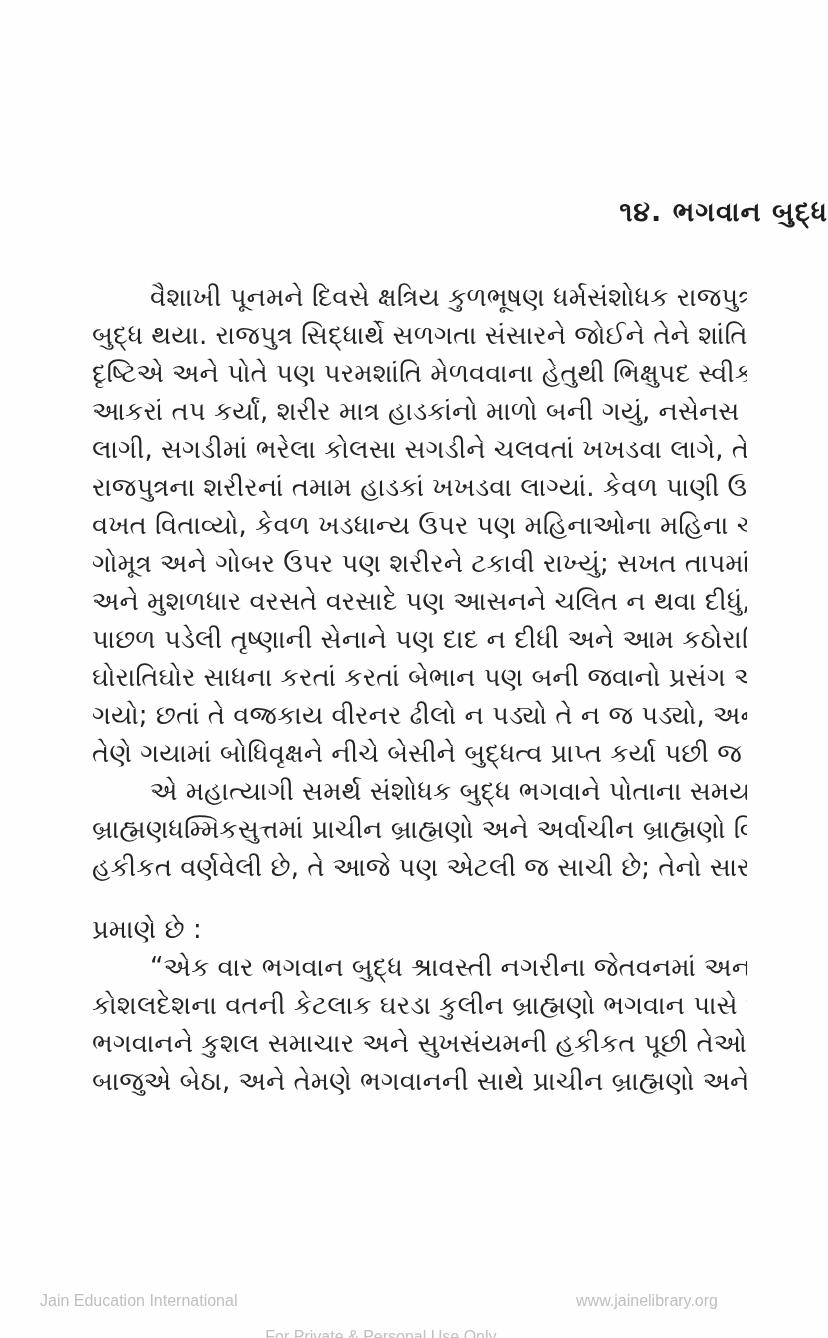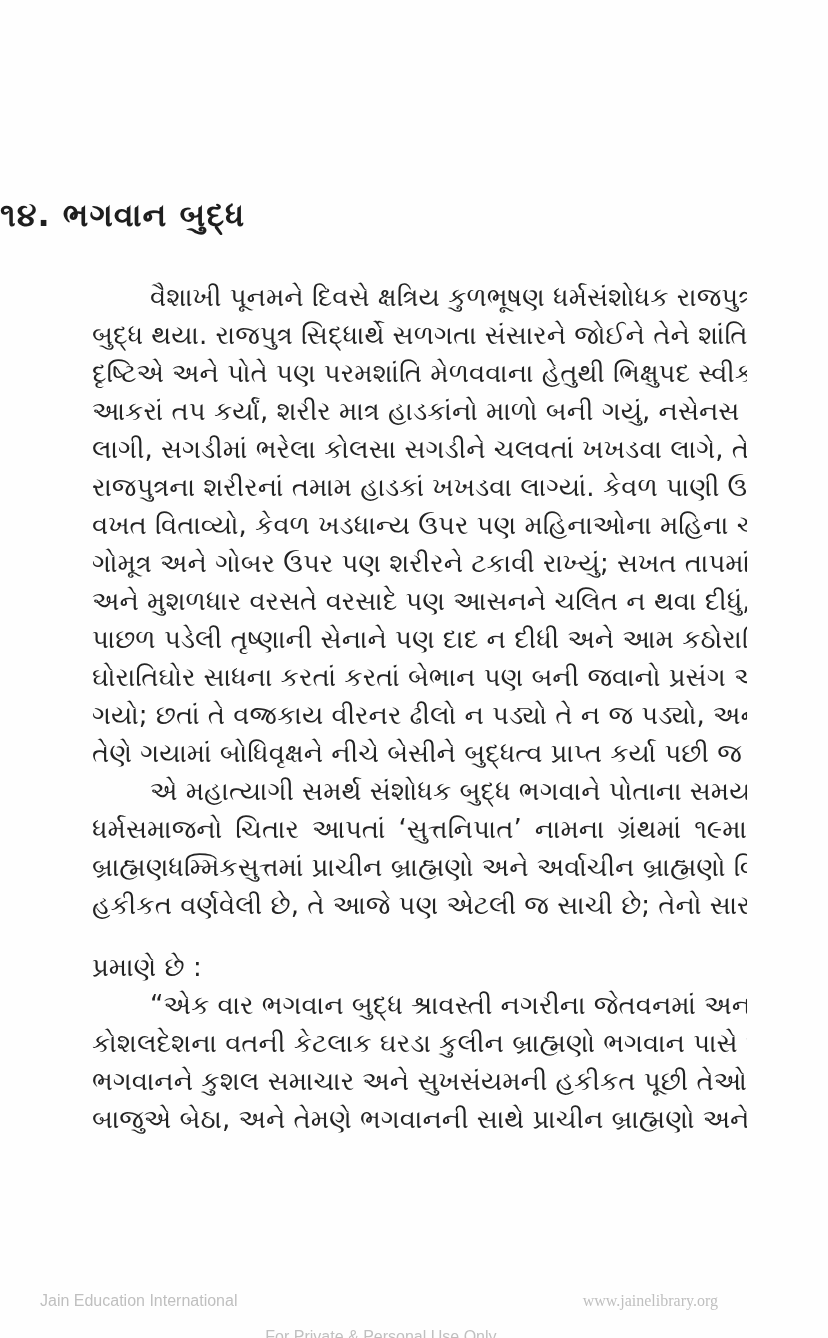--- a/index.html
+++ b/index.html
@@ -10,22 +10,22 @@
     margin: 0 auto;
     background: #fefefe;
     overflow: hidden;
     font-family: "DejaVu Sans", sans-serif;
   }
   .title {
     position: absolute;
     top: 196px;
     left: 0;
     width: 828px;
-    text-align: left;
-    font-size: 32px;
+    text-align: right;
+    font-size: 27px;
     font-weight: bold;
     color: #1e1e1e;
     letter-spacing: 1px;
   }
   .body-block {
     position: absolute;
     top: 278px;
     left: 92px;
     width: 655px;
   }
@@ -47,21 +47,21 @@
     top: 1292px;
     left: 0;
     width: 748px;
     height: 24px;
     font-family: "Liberation Sans", sans-serif;
     font-size: 16px;
     color: #bfbfbf;
   }
   .footer .f-left   { position: absolute; left: 40px; }
   .footer .f-center { position: absolute; left: 50%; transform: translateX(-47%); margin-top: 36px; }
-  .footer .f-right  { position: absolute; right: 30px; font-family: Liberation Serif, serif; }
+  .footer .f-right  { position: absolute; right: 30px; }
 </style>
 </head>
 <body>
 
 <div class="page">
 
   <div class="title">૧૪. ભગવાન બુદ્ધ</div>
 
   <div class="body-block">
     <div class="bline indent">વૈશાખી પૂનમને દિવસે ક્ષત્રિય કુળભૂષણ ધર્મસંશોધક રાજપુત્ર સિદ્ધાર્થ</div>
@@ -71,21 +71,20 @@
     <div class="bline">લાગી, સગડીમાં ભરેલા કોલસા સગડીને ચલવતાં ખખડવા લાગે, તેમ</div>
     <div class="bline">રાજપુત્રના શરીરનાં તમામ હાડકાં ખખડવા લાગ્યાં. કેવળ પાણી ઉપર ઘણો</div>
     <div class="bline">વખત વિતાવ્યો, કેવળ ખડધાન્ય ઉપર પણ મહિનાઓના મહિના ચલાવ્યું,</div>
     <div class="bline">ગોમૂત્ર અને ગોબર ઉપર પણ શરીરને ટકાવી રાખ્યું; સખત તાપમાં, ઠંડીમાં</div>
     <div class="bline">અને મુશળધાર વરસતે વરસાદે પણ આસનને ચલિત ન થવા દીધું, પોતાની</div>
     <div class="bline">પાછળ પડેલી તૃષ્ણાની સેનાને પણ દાદ ન દીધી અને આમ કઠોરાતિકઠોર,</div>
     <div class="bline">ઘોરાતિઘોર સાધના કરતાં કરતાં બેભાન પણ બની જવાનો પ્રસંગ આવી</div>
     <div class="bline">ગયો; છતાં તે વજ્રકાય વીરનર ઢીલો ન પડ્યો તે ન જ પડ્યો, અને છેવટે</div>
     <div class="bline">તેણે ગયામાં બોધિવૃક્ષને નીચે બેસીને બુદ્ધત્વ પ્રાપ્ત કર્યા પછી જ હાશ કરી.</div>
     <div class="bline indent">એ મહાત્યાગી સમર્થ સંશોધક બુદ્ધ ભગવાને પોતાના સમયના</div>
-    <div class="bline">ધર્મસમાજનો ચિતાર આપતાં ‘સુત્તનિપાત’ નામના ગ્રંથમાં ૧૯મા</div>
     <div class="bline">બ્રાહ્મણધમ્મિકસુત્તમાં પ્રાચીન બ્રાહ્મણો અને અર્વાચીન બ્રાહ્મણો વિશે જે</div>
     <div class="bline">હકીકત વર્ણવેલી છે, તે આજે પણ એટલી જ સાચી છે; તેનો સાર આ</div>
     <div class="bline short">પ્રમાણે છે :</div>
     <div class="bline indent">“એક વાર ભગવાન બુદ્ધ શ્રાવસ્તી નગરીના જેતવનમાં અનાથપિંડિક</div>
     <div class="bline">કોશલદેશના વતની કેટલાક ઘરડા કુલીન બ્રાહ્મણો ભગવાન પાસે આવ્યા.</div>
     <div class="bline">ભગવાનને કુશલ સમાચાર અને સુખસંયમની હકીકત પૂછી તેઓ બધા એક</div>
     <div class="bline">બાજુએ બેઠા, અને તેમણે ભગવાનની સાથે પ્રાચીન બ્રાહ્મણો અને અર્વાચીન</div>
   </div>
 
   <div class="footer">

